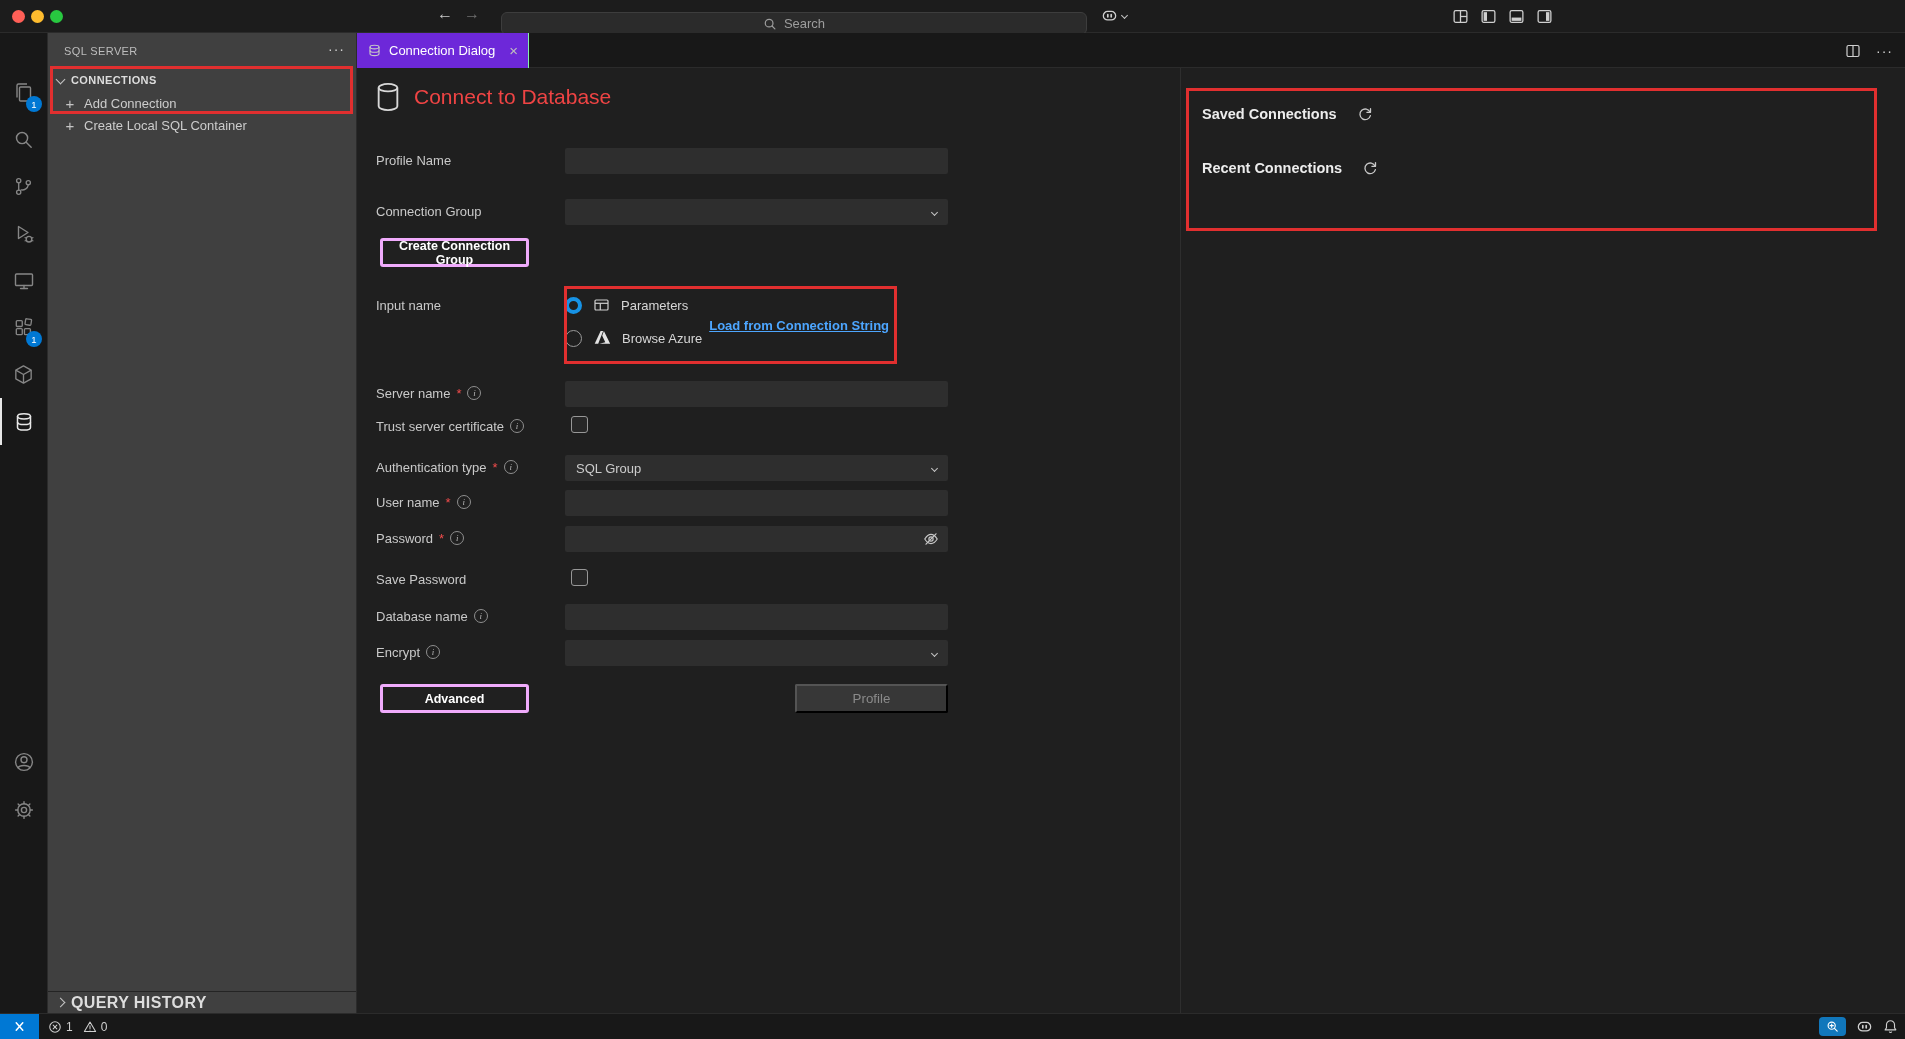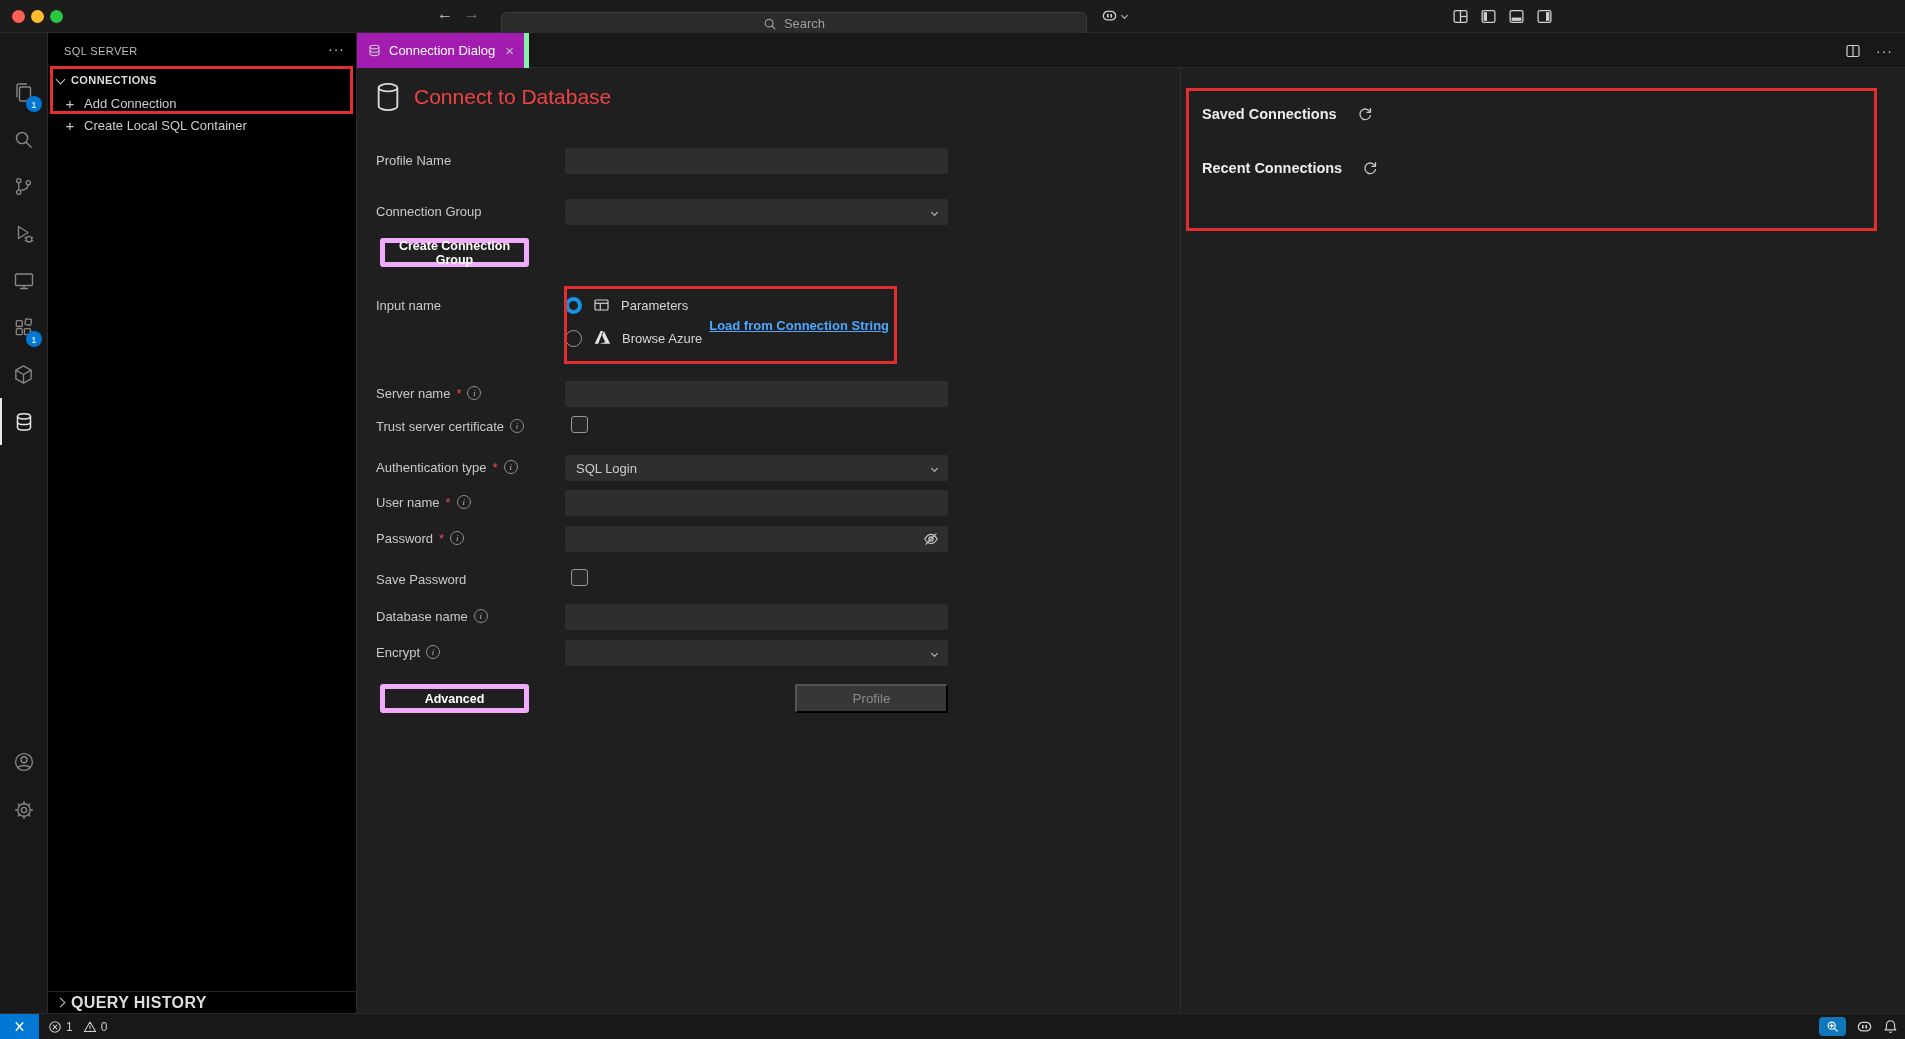--- a/index.html
+++ b/index.html
@@ -26,38 +26,38 @@
   .tb-layout span { cursor:pointer; }
 
   
   .activitybar { position:absolute; left:0; top:33px; width:48px; height:980px; background:#181818; border-right:1px solid #2b2b2b; }
   .ab-item { position:absolute; left:0; width:47px; height:47px; display:flex; align-items:center; justify-content:center; color:#868686; cursor:pointer; }
   .ab-item.active { color:#e7e7e7; box-shadow:inset 2px 0 0 #e7e7e7; }
   .ab-badge { position:absolute; right:5px; bottom:4px; min-width:16px; height:16px; border-radius:9px; background:#0078d4; color:#fff;
     font-size:9.5px; display:flex; align-items:center; justify-content:center; padding:0 3px; }
 
   
-  .sidebar { position:absolute; left:48px; top:33px; width:309px; height:980px; background:#000000; border-right:1px solid #2b2b2b; }
+  .sidebar { position:absolute; left:48px; top:33px; width:309px; height:980px; background:#404040; border-right:1px solid #2b2b2b; }
   .sb-header { position:absolute; left:0; top:0; width:100%; height:35px; display:flex; align-items:center; }
   .sb-title { margin-left:16px; font-size:11px; letter-spacing:.4px; color:#bdbdbd; }
   .sb-more { position:absolute; left:280px; top:8px; color:#cfcfcf; font-size:14px; letter-spacing:1px; cursor:pointer; }
   .sb-section { position:absolute; left:0; width:100%; height:23px; display:flex; align-items:center; gap:7px; padding-left:9px; cursor:pointer; }
   .sb-section .lbl { font-size:11px; font-weight:bold; letter-spacing:.4px; color:#dddddd; }
   .sb-row { position:absolute; left:0; width:100%; height:22px; display:flex; align-items:center; gap:8px; padding-left:16px; color:#cccccc; cursor:pointer; }
   .sb-plus { font-size:15px; color:#c5c5c5; width:12px; text-align:center; }
   .sb-bottom { position:absolute; left:0; bottom:0; width:100%; height:22px; border-top:1px solid #242424; display:flex; align-items:center; gap:7px; padding-left:9px; cursor:pointer; }
 
   .chev { display:inline-block; width:7px; height:7px; border-right:1.4px solid #c5c5c5; border-bottom:1.4px solid #c5c5c5; transform:rotate(45deg); }
   .chev.right { transform:rotate(-45deg); }
   .chev.small { width:5px; height:5px; }
 
   
   .editor { position:absolute; left:357px; top:33px; width:1548px; height:980px; background:#1f1f1f; }
   .tabbar { position:absolute; left:0; top:0; width:100%; height:35px; background:#181818; border-bottom:1px solid #2b2b2b; }
-  .tab { position:absolute; left:0; top:0; height:35px; width:172px; background:#a21caf; border-right:5px solid #86efac;
+  .tab { position:absolute; left:0; top:0; height:35px; width:172px; background:#6d28d9; border-right:1px solid #86efac;
     display:flex; align-items:center; gap:7px; padding:0 10px; color:#ffffff; cursor:pointer; }
   .tab-close { margin-left:auto; font-size:15px; color:#bfbfbf; cursor:pointer; }
   .editor-actions { position:absolute; right:12px; top:0; height:35px; display:flex; align-items:center; gap:15px; color:#cfcfcf; }
   .editor-actions > * { cursor:pointer; }
   .ed-more { font-size:14px; letter-spacing:1px; }
 
   .editor-content { position:absolute; left:0; top:35px; width:100%; height:945px; }
   .panel-divider { position:absolute; left:823px; top:0; height:100%; width:1px; background:#2e2e2e; }
 
   .page-title { position:absolute; left:57px; top:17px; font-size:21px; font-weight:400; color:#ef4444; }
@@ -71,21 +71,21 @@
   .ctrl { position:absolute; left:208px; width:383px; height:26px; background:#2e2e2e; border-radius:2px; cursor:text; }
   .ctrl.select { display:flex; align-items:center; justify-content:space-between; padding:0 11px; cursor:pointer; color:#cccccc; }
   .cb { position:absolute; left:214px; width:17px; height:17px; border:1px solid #979797; border-radius:3px; background:#272727; cursor:pointer; }
   .pw-eye { position:absolute; right:9px; top:5px; color:#c9c9c9; cursor:pointer; }
 
   .radio-row { position:absolute; left:208px; height:18px; display:flex; align-items:center; gap:11px; color:#d6d6d6; }
   .radio { width:17px; height:17px; border-radius:50%; border:1px solid #9a9a9a; background:transparent; cursor:pointer; }
   .radio.checked { border:4.5px solid #1793e6; }
   .link { color:#4da6ff; text-decoration:underline; margin-left:10px; font-weight:600; cursor:pointer;margin-top:40px; }
 
-  .btn-secondary { position:absolute; left:23px; width:149px; height:29px; background:#202020; border:5px solid #f0abfc; border-radius:3px;
+  .btn-secondary { position:absolute; left:23px; width:149px; height:29px; background:#202020; border:3px solid #f0abfc; border-radius:3px;
     color:#ffffff; font-weight:bold; font-size:12.5px; display:flex; align-items:center; justify-content:center; cursor:pointer; }
   .btn-disabled { position:absolute; left:438px; width:153px; height:29px; background:#373737; border-radius:2px; color:#8a8a8a;
     display:flex; align-items:center; justify-content:center; cursor:default; }
 
   .rp-row { position:absolute; left:845px; height:20px; display:flex; align-items:center; gap:20px; }
   .rp-label { font-size:14.5px; font-weight:bold; color:#ededed; }
   .rp-refresh { color:#c9c9c9; cursor:pointer; }
 
   
   .statusbar { position:absolute; left:0; bottom:0; width:1905px; height:26px; background:#181818; border-top:1px solid #2b2b2b;
@@ -339,21 +339,21 @@
       <span class="info">i</span>
     </div>
     <span class="cb" style="top:348px"></span>
 
     <div class="frm-label" style="top:392px">
       <span>Authentication type</span>
       <span class="req">*</span>
       <span class="info">i</span>
     </div>
     <div class="ctrl select" style="top:387px">
-      <span>SQL Login</span>
+      <span>SQL Group</span>
       <span class="chev small"></span>
     </div>
 
     <div class="frm-label" style="top:427px">
       <span>User name</span>
       <span class="req">*</span>
       <span class="info">i</span>
     </div>
     <div class="ctrl" style="top:422px"></div>
 

